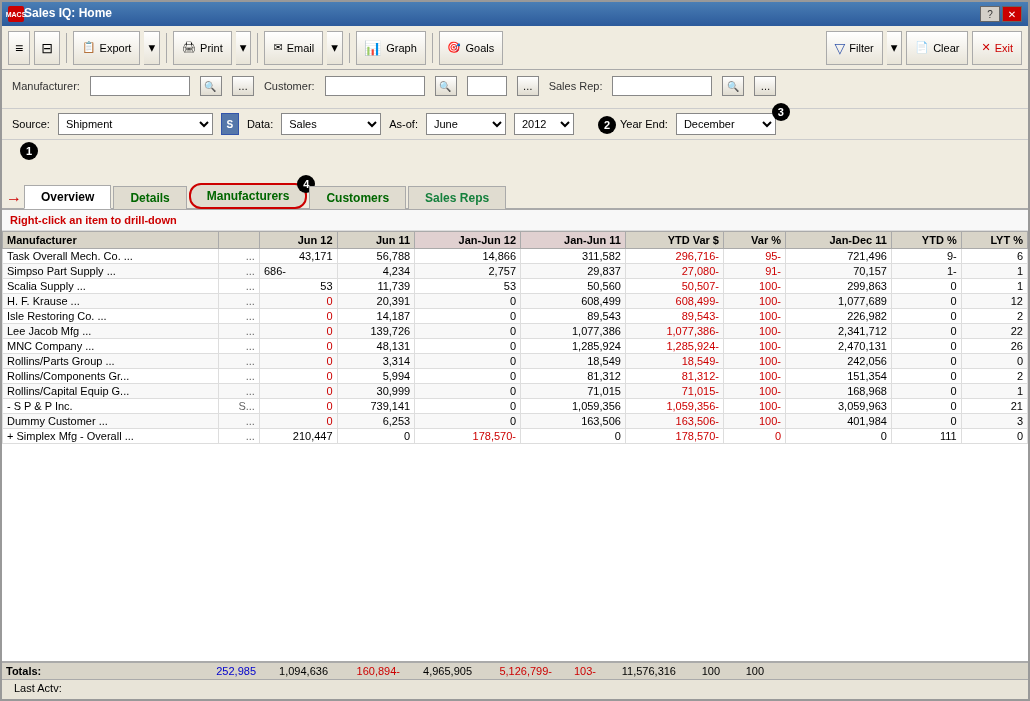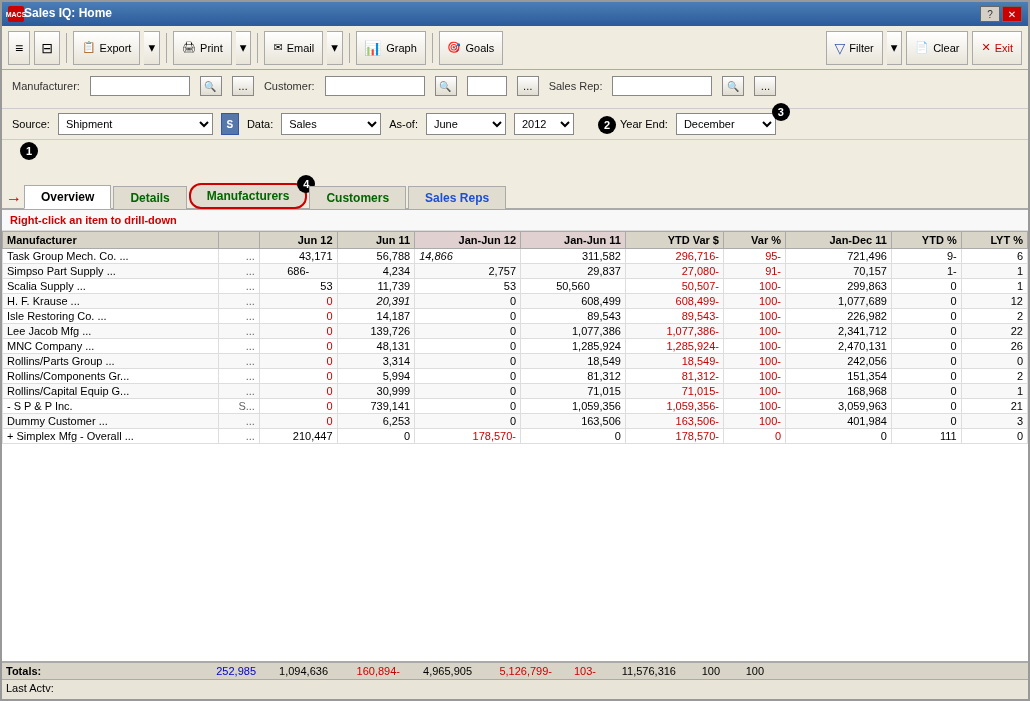--- a/index.html
+++ b/index.html
@@ -39,21 +39,21 @@
     .drill-hint { color: #cc0000; font-weight: bold; font-size: 11px; padding: 4px 8px; background: #f8f8f8; border-bottom: 1px solid #ddd; }
 
     .data-table { flex: 1; overflow-y: auto; }
     table { width: 100%; border-collapse: collapse; font-size: 11px; }
     thead th { background: #d8d4c8; border: 1px solid #aaa; padding: 2px 4px; text-align: right; font-weight: bold; white-space: nowrap; position: sticky; top: 0; z-index: 2; }
     thead th:first-child { text-align: left; }
     tbody td { border: 1px solid #ddd; padding: 1px 4px; text-align: right; white-space: nowrap; }
     tbody td:first-child { text-align: left; }
     tbody tr:nth-child(even) { background: #f8f8f8; }
 
-    .status-bar { background: #e8e4d8; border-top: 1px solid #aaa; padding: 2px 4px; font-size: 11px; flex-shrink: 0; height: 20px; }
+    .status-bar { background: #e8e4d8; border-top: 1px solid #aaa; padding: 2px 12px; font-size: 11px; flex-shrink: 0; height: 20px; }
 
     .number-badge { position: relative; display: inline-block; }
 
     select { font-size: 11px; height: 22px; border: 1px solid #888; background: white; }
   </style>
 </head>
 <body>
 
 <div class="window">
 
@@ -190,21 +190,21 @@
       <span>Details</span>
     </div>
     <div class="tab" style="color:#006600; border: 2px solid #cc0000; border-radius:12px; position:relative;">
       <span>Manufacturers</span>
       
       <span style="position:absolute; top:-10px; right:-10px; width:18px; height:18px; background:black; color:white; border-radius:50%; display:flex; align-items:center; justify-content:center; font-size:11px; font-weight:bold;">4</span>
     </div>
     <div class="tab" style="color:#006600;">
       <span>Customers</span>
     </div>
-    <div class="tab" style="color:#1d4ed8;">
+    <div class="tab" style="color:#15803d;">
       <span>Sales Reps</span>
     </div>
   </div>
 
   <div class="content">
     <div class="drill-hint">Right-click an item to drill-down</div>
 
     <div class="data-table">
       <table>
         <thead>
@@ -217,63 +217,63 @@
             <th style="background:#e0d0d0;">Jan-Jun 11</th>
             <th>YTD Var $</th>
             <th>Var %</th>
             <th>Jan-Dec 11</th>
             <th>YTD %</th>
             <th>LYT %</th>
           </tr>
         </thead>
         <tbody id="table-body">
         <tr>
-    <td style="max-width:140px; overflow:hidden; text-overflow:ellipsis;">Task Group Mech. Co. ...</td>
+    <td style="max-width:140px; overflow:hidden; text-overflow:ellipsis;">Task Overall Mech. Co. ...</td>
     <td style="color:#666; cursor:pointer;">...</td>
     <td style="text-align:right; ">43,171</td>
     <td style="text-align:right;">56,788</td>
-    <td style="text-align:left;font-style:italic; ">14,866</td>
+    <td style="text-align:right; ">14,866</td>
     <td style="text-align:right;">311,582</td>
     <td style="text-align:right; color:#cc0000;">296,716-</td>
     <td style="text-align:right; color:#cc0000;">95-</td>
     <td style="text-align:right;">721,496</td>
     <td style="text-align:right;">9-</td>
     <td style="text-align:right;">6</td>
   </tr>
             <tr>
     <td style="max-width:140px; overflow:hidden; text-overflow:ellipsis;margin-left:40px;">Simpso Part Supply ...</td>
     <td style="color:#666; cursor:pointer;">...</td>
-    <td style="text-align:center; ">686-</td>
+    <td style="text-align:left; ">686-</td>
     <td style="text-align:right;">4,234</td>
     <td style="text-align:right; ">2,757</td>
     <td style="text-align:right;">29,837</td>
     <td style="text-align:right; color:#cc0000;">27,080-</td>
     <td style="text-align:right; color:#cc0000;">91-</td>
     <td style="text-align:right;">70,157</td>
     <td style="text-align:right;">1-</td>
     <td style="text-align:right;">1</td>
   </tr>
             <tr>
     <td style="max-width:140px; overflow:hidden; text-overflow:ellipsis;">Scalia Supply ...</td>
     <td style="color:#666; cursor:pointer;">...</td>
     <td style="text-align:right; ">53</td>
     <td style="text-align:right;">11,739</td>
     <td style="text-align:right; ">53</td>
-    <td style="text-align:center;">50,560</td>
+    <td style="text-align:right;">50,560</td>
     <td style="text-align:right; color:#cc0000;">50,507-</td>
     <td style="text-align:right; color:#cc0000;">100-</td>
     <td style="text-align:right;">299,863</td>
     <td style="text-align:right;">0</td>
     <td style="text-align:right;">1</td>
   </tr>
             <tr>
     <td style="max-width:140px; overflow:hidden; text-overflow:ellipsis;">H. F. Krause ...</td>
     <td style="color:#666; cursor:pointer;">...</td>
     <td style="text-align:right; color:#cc0000;">0</td>
-    <td style="text-align:right;font-style:italic;">20,391</td>
+    <td style="text-align:right;">20,391</td>
     <td style="text-align:right; ">0</td>
     <td style="text-align:right;">608,499</td>
     <td style="text-align:right; color:#cc0000;">608,499-</td>
     <td style="text-align:right; color:#cc0000;">100-</td>
     <td style="text-align:right;">1,077,689</td>
     <td style="text-align:right;">0</td>
     <td style="text-align:right;">12</td>
   </tr>
             <tr>
     <td style="max-width:140px; overflow:hidden; text-overflow:ellipsis;">Isle Restoring Co. ...</td>

